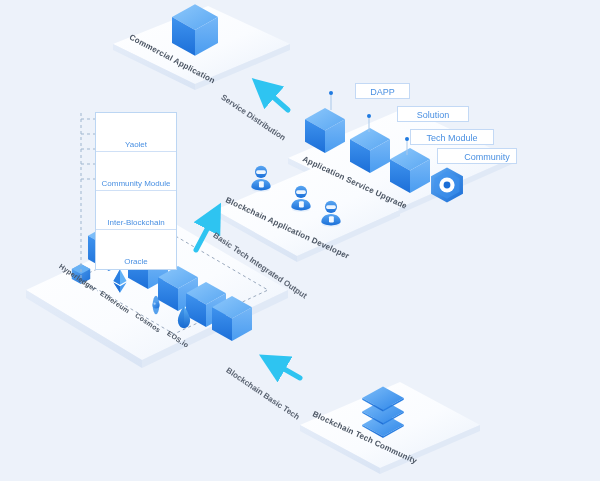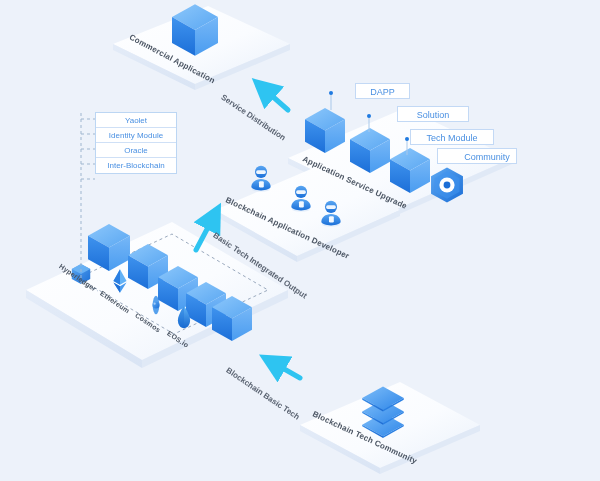--- a/index.html
+++ b/index.html
@@ -40,20 +40,21 @@
     box-sizing:border-box;
   }
   .listbox .row{
     height:15px;line-height:15px;
     text-align:center;
     font-size:8px;
     color:#4a90e2;
     border-bottom:1px solid #cfe0f6;
     box-sizing:border-box;
     white-space:nowrap;
+    margin-top:24px;
   }
   .listbox .row:last-child{border-bottom:none;}
 
   
   .pill{
     position:absolute;
     background:#ffffff;
     border:1px solid #c3d9f5;
     color:#4a90e2;
     font-size:9px;
@@ -278,23 +279,23 @@
 
   <div class="flow-label" style="left:227px;top:365px;transform:rotate(34deg);">Blockchain Basic Tech</div>
 
   <div class="iso-label" style="left:60px;top:262px;transform:rotate(34deg);font-size:7px;">Hyperledger</div>
   <div class="iso-label" style="left:101px;top:289px;transform:rotate(34deg);font-size:7px;">Ethereum</div>
   <div class="iso-label" style="left:136px;top:311px;transform:rotate(34deg);font-size:7px;">Cosmos</div>
   <div class="iso-label" style="left:168px;top:329px;transform:rotate(34deg);font-size:7px;">EOS.io</div>
 
   <div class="listbox" style="left:95px;top:112px;">
     <div class="row">Yaolet</div>
-    <div class="row">Identity Module</div>
+    <div class="row">Community Module</div>
+    <div class="row">Inter-Blockchain</div>
     <div class="row">Oracle</div>
-    <div class="row">Inter-Blockchain</div>
   </div>
 
   <div class="pill" style="left:355px;top:83px;width:55px;">DAPP</div>
   <div class="pill" style="left:397px;top:106px;width:72px;">Solution</div>
   <div class="pill" style="left:410px;top:129px;width:84px;">Tech Module</div>
   <div class="pill" style="left:437px;top:148px;width:80px;padding-left:26px;">Community</div>
 
 </div>
 
 </body></html>

